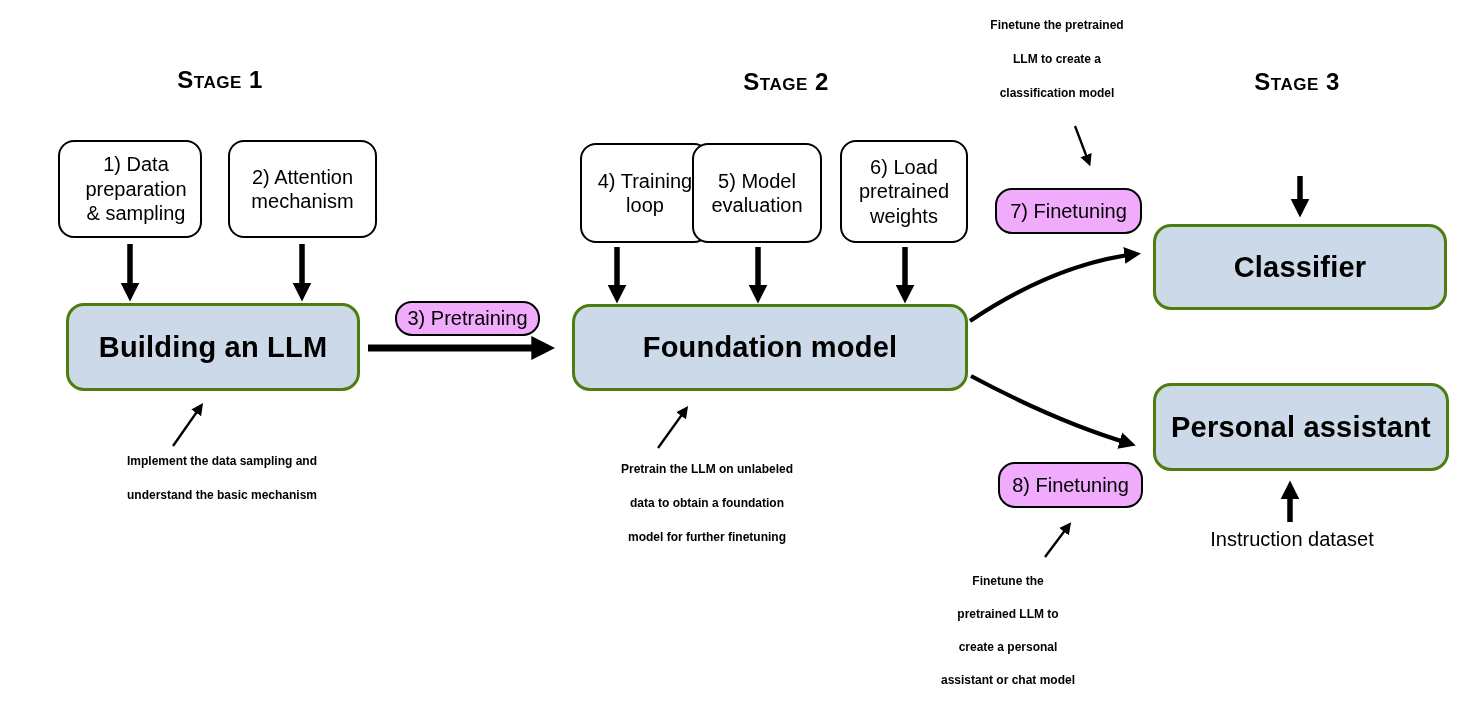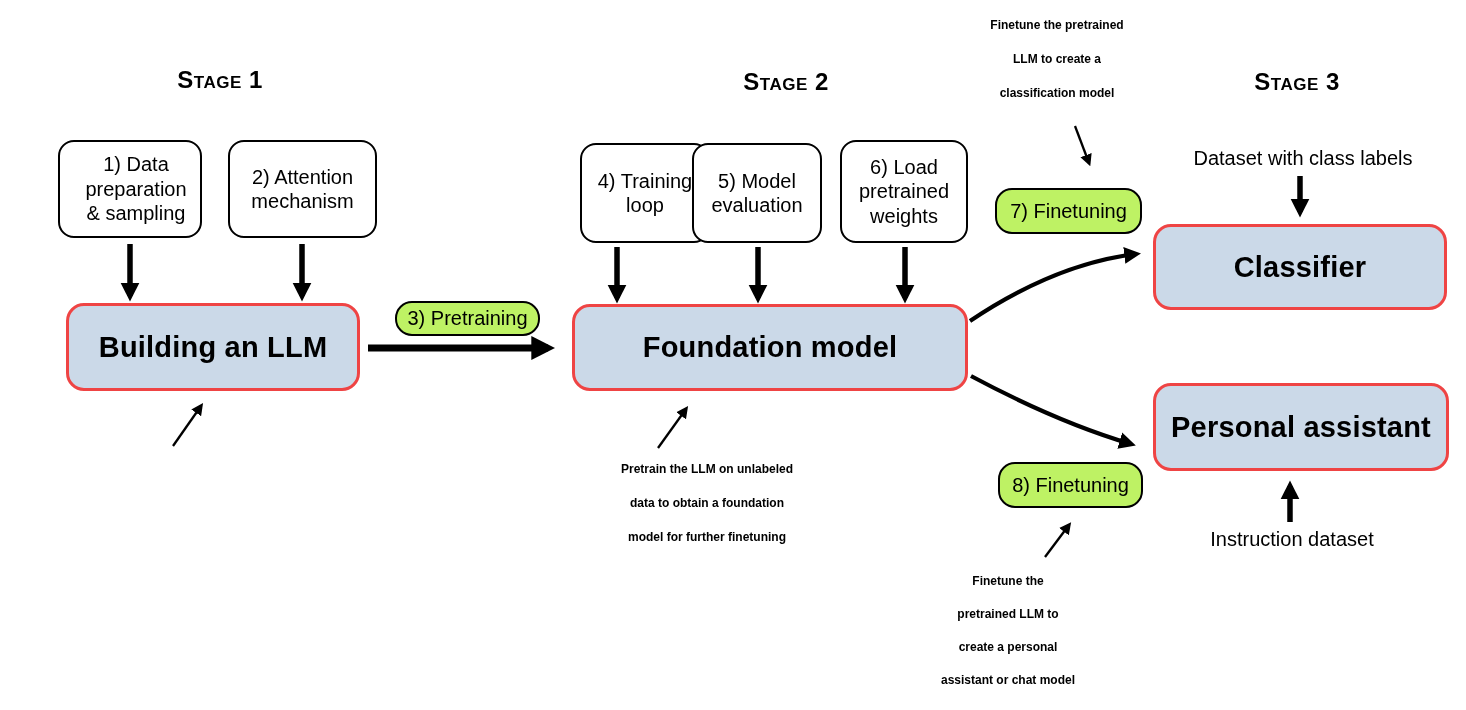--- a/index.html
+++ b/index.html
@@ -29,33 +29,33 @@
     border-radius: 16px;
     display: flex;
     align-items: center;
     justify-content: center;
     text-align: center;
     font-size: 20px;
     line-height: 1.22;
     white-space: pre-line;
   }
   .pill {
-    background: #bef264;
+    background: #f0abfc;
     border: 2.3px solid #000;
     border-radius: 17px;
     display: flex;
     align-items: center;
     justify-content: center;
     text-align: center;
     font-size: 20px;
     white-space: nowrap;
   }
   .blue-box {
     background: var(--blue, #cbd9e8);
-    border: 3px solid #ef4444;
+    border: 3px solid #4d7c0f;
     border-radius: 18px;
     display: flex;
     align-items: center;
     justify-content: center;
     text-align: center;
     font-weight: bold;
     font-size: 29px;
     letter-spacing: 0.2px;
   }
   .plain-label {
@@ -110,39 +110,40 @@
   <div class="abs stage-heading" style="left:70px; top:66px; width:300px;">Stage 1</div>
   <div class="abs stage-heading" style="left:636px; top:68px; width:300px;">Stage 2</div>
   <div class="abs stage-heading" style="left:1147px; top:68px; width:300px;">Stage 3</div>
 
   <div class="abs white-box" style="left:58px; top:140px; width:144px; height:98px;padding-left:12px;">1) Data
 preparation
 &amp; sampling</div>
   <div class="abs white-box" style="left:228px; top:140px; width:149px; height:98px;">2) Attention
 mechanism</div>
   <div class="abs blue-box" style="left:66px; top:303px; width:294px; height:88px;">Building an LLM</div>
+  <div class="abs annotation" style="left:42px; top:444px; width:360px;">Implement the data sampling and
+understand the basic mechanism</div>
 
   <div class="abs pill" style="left:395px; top:301px; width:145px; height:35px;">3) Pretraining</div>
   <div class="abs white-box" style="left:552px; top:143px; width:130px; height:100px;margin-left:28px;">4) Training
 loop</div>
   <div class="abs white-box" style="left:692px; top:143px; width:130px; height:100px;">5) Model
 evaluation</div>
   <div class="abs white-box" style="left:840px; top:140px; width:128px; height:103px;">6) Load
 pretrained
 weights</div>
   <div class="abs blue-box" style="left:572px; top:304px; width:396px; height:87px;">Foundation model</div>
   <div class="abs annotation" style="left:532px; top:452px; width:350px;">Pretrain the LLM on unlabeled
 data to obtain a foundation
 model for further finetuning</div>
 
   <div class="abs annotation" style="left:907px; top:8px; width:300px;">Finetune the pretrained
 LLM to create a
 classification model</div>
   <div class="abs pill" style="left:995px; top:188px; width:147px; height:46px;">7) Finetuning</div>
-  <div class="abs plain-label" style="left:1153px; top:147px; width:300px;">Dataset with class labels</div>
   <div class="abs blue-box" style="left:1153px; top:224px; width:294px; height:86px;">Classifier</div>
   <div class="abs blue-box" style="left:1153px; top:383px; width:296px; height:88px;">Personal assistant</div>
   <div class="abs pill" style="left:998px; top:462px; width:145px; height:46px;text-align:center;">8) Finetuning</div>
   <div class="abs plain-label" style="left:1142px; top:528px; width:300px;">Instruction dataset</div>
   <div class="abs annotation" style="left:858px; top:565px; width:300px; line-height:33px;">Finetune the
 pretrained LLM to
 create a personal
 assistant or chat model</div>
 
 </div>

